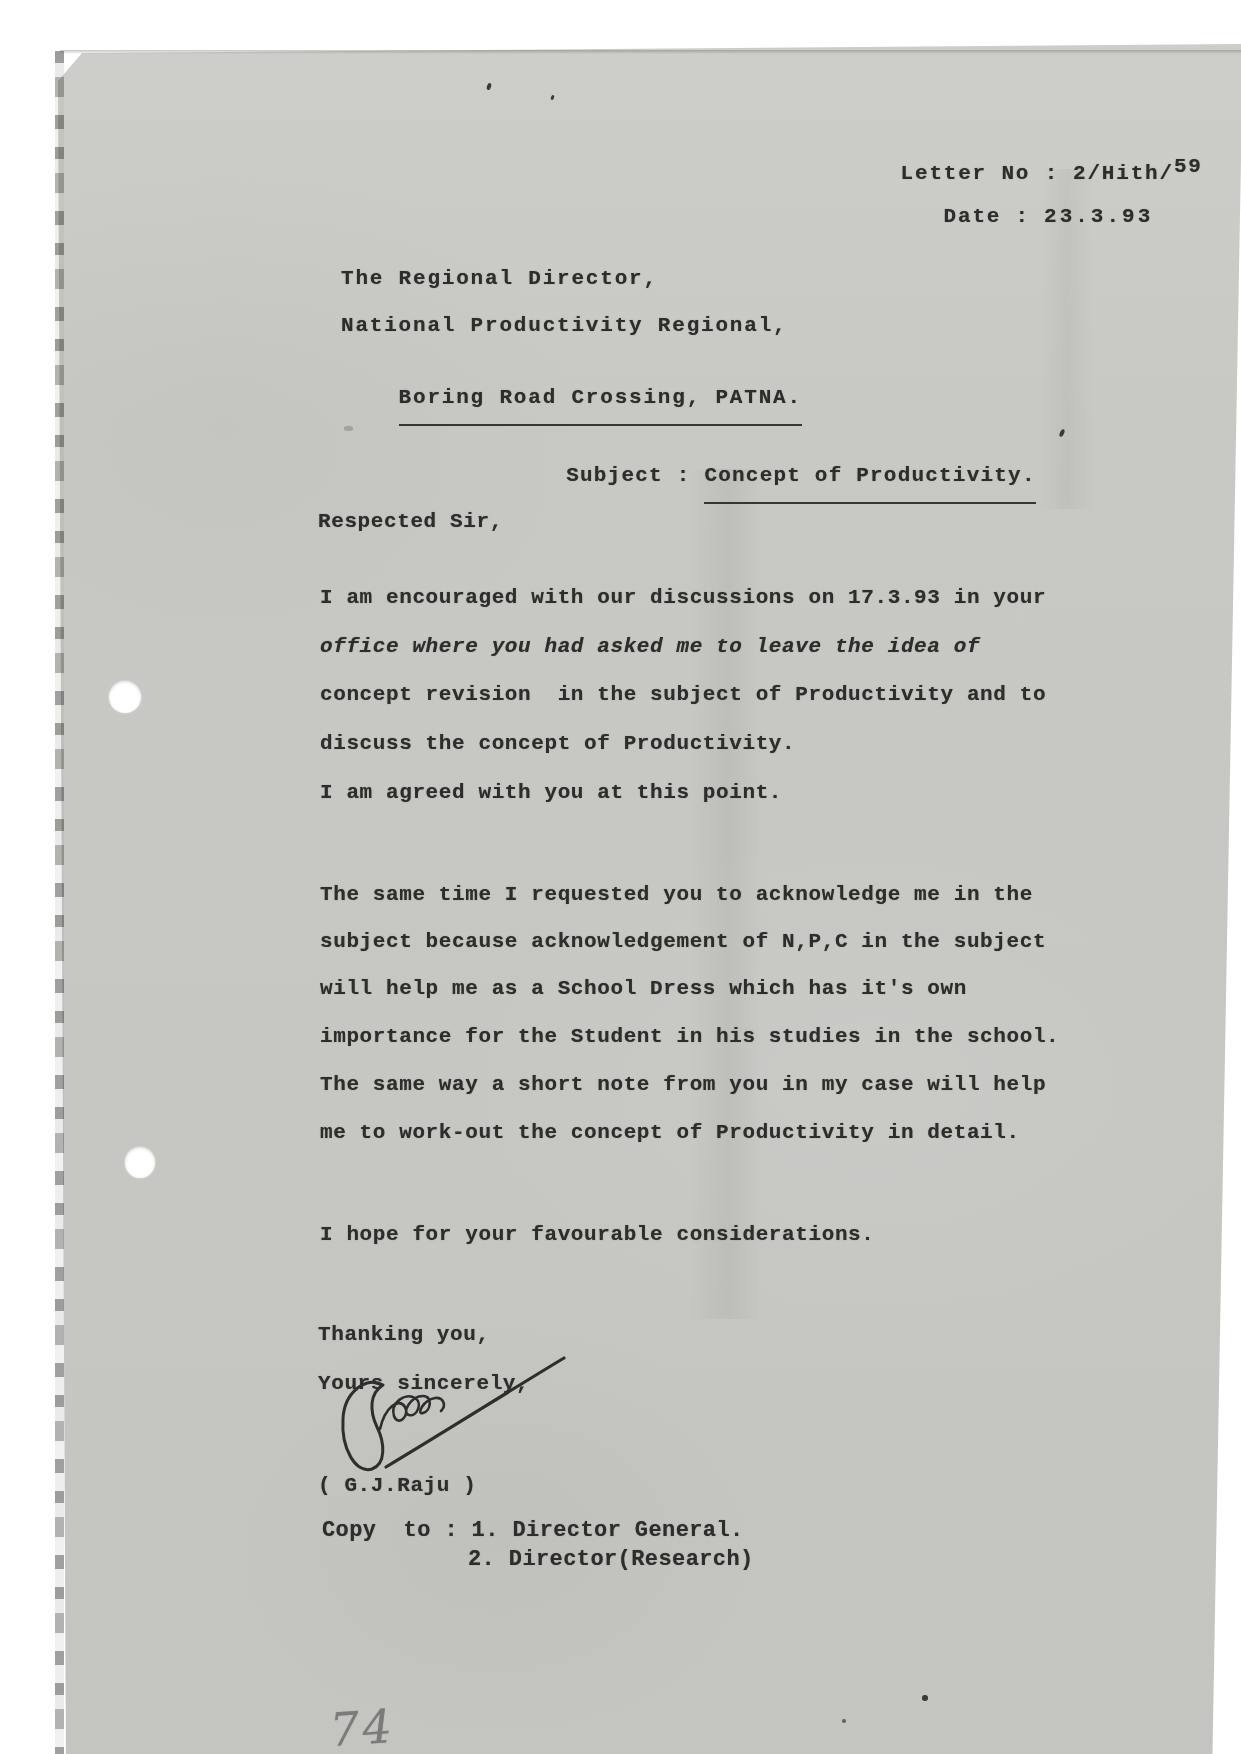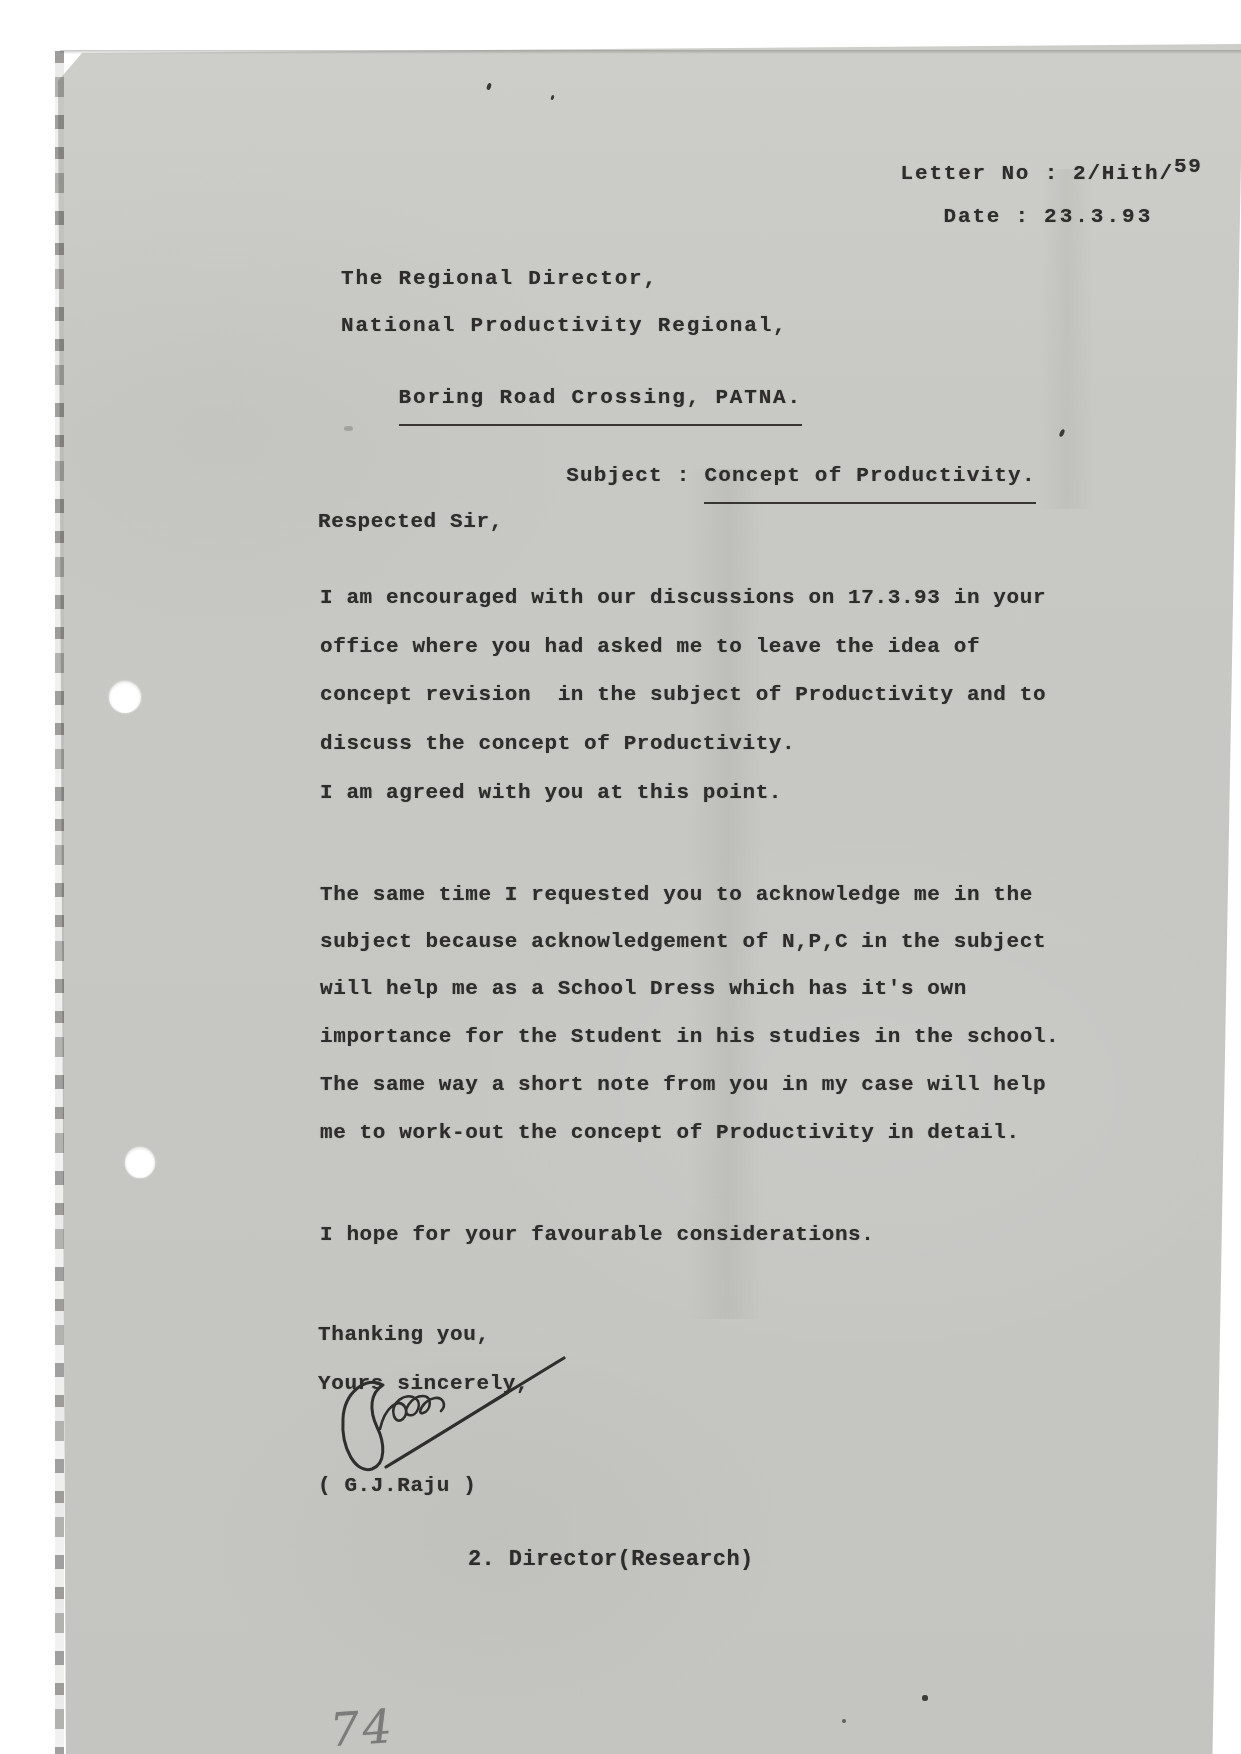--- a/index.html
+++ b/index.html
@@ -83,21 +83,21 @@
     <span class="u">Boring Road Crossing, PATNA.</span>
   </div>
 
   <div class="line subj" style="left:511px;top:398px;">
     <span class="lab">Subject :</span><span class="u">Concept of Productivity.</span>
   </div>
 
   <div class="line" style="left:318px;top:470px;">Respected Sir,</div>
 
   <div class="line" style="left:320px;top:546px;">I am encouraged with our discussions on 17.3.93 in your</div>
-  <div class="line" style="left:320px;top:595px;">office where you had asked me to leave the idea of</div>
+  <div class="line" style="left:320px;top:595px;font-style:italic;">office where you had asked me to leave the idea of</div>
   <div class="line" style="left:320px;top:643px;">concept revision  in the subject of Productivity and to</div>
   <div class="line" style="left:320px;top:692px;">discuss the concept of Productivity.</div>
   <div class="line" style="left:320px;top:741px;">I am agreed with you at this point.</div>
 
   <div class="line" style="left:320px;top:843px;">The same time I requested you to acknowledge me in the</div>
   <div class="line" style="left:320px;top:890px;">subject because acknowledgement of N,P,C in the subject</div>
   <div class="line" style="left:320px;top:937px;">will help me as a School Dress which has it's own</div>
   <div class="line" style="left:320px;top:985px;">importance for the Student in his studies in the school.</div>
   <div class="line" style="left:320px;top:1033px;">The same way a short note from you in my case will help</div>
   <div class="line" style="left:320px;top:1081px;">me to work-out the concept of Productivity in detail.</div>
@@ -110,16 +110,17 @@
   <svg id="signature" width="242" height="124" viewBox="0 0 242 124">
     <g fill="none" stroke="#2f2e2c" stroke-linecap="round">
       <path stroke-width="3" d="M 55,30 C 38,20 16,38 15,64 C 13,94 28,119 44,114 C 58,109 57,88 49,72 C 41,55 42,38 55,30"></path>
       <path stroke-width="2.6" d="M 52,74 C 57,52 71,42 77,52 C 82,61 70,72 66,61 C 62,48 77,37 87,43 C 95,48 89,62 81,60 C 73,58 83,41 95,41 C 105,41 103,56 95,58 C 88,60 95,45 107,43 C 115,42 119,50 113,56"></path>
       <path stroke-width="3.2" d="M 58,112 C 118,76 178,38 236,3"></path>
     </g>
   </svg>
 
   <div class="line" style="left:318px;top:1434px;">( G.J.Raju )</div>
 
+  <div class="line copy" style="left:322px;top:1479px;">Copy  to : 1. Director General.</div>
   <div class="line copy" style="left:468px;top:1508px;">2. Director(Research)</div>
 
   <div id="page-number">74</div>
 </div>
 
 </body></html>

